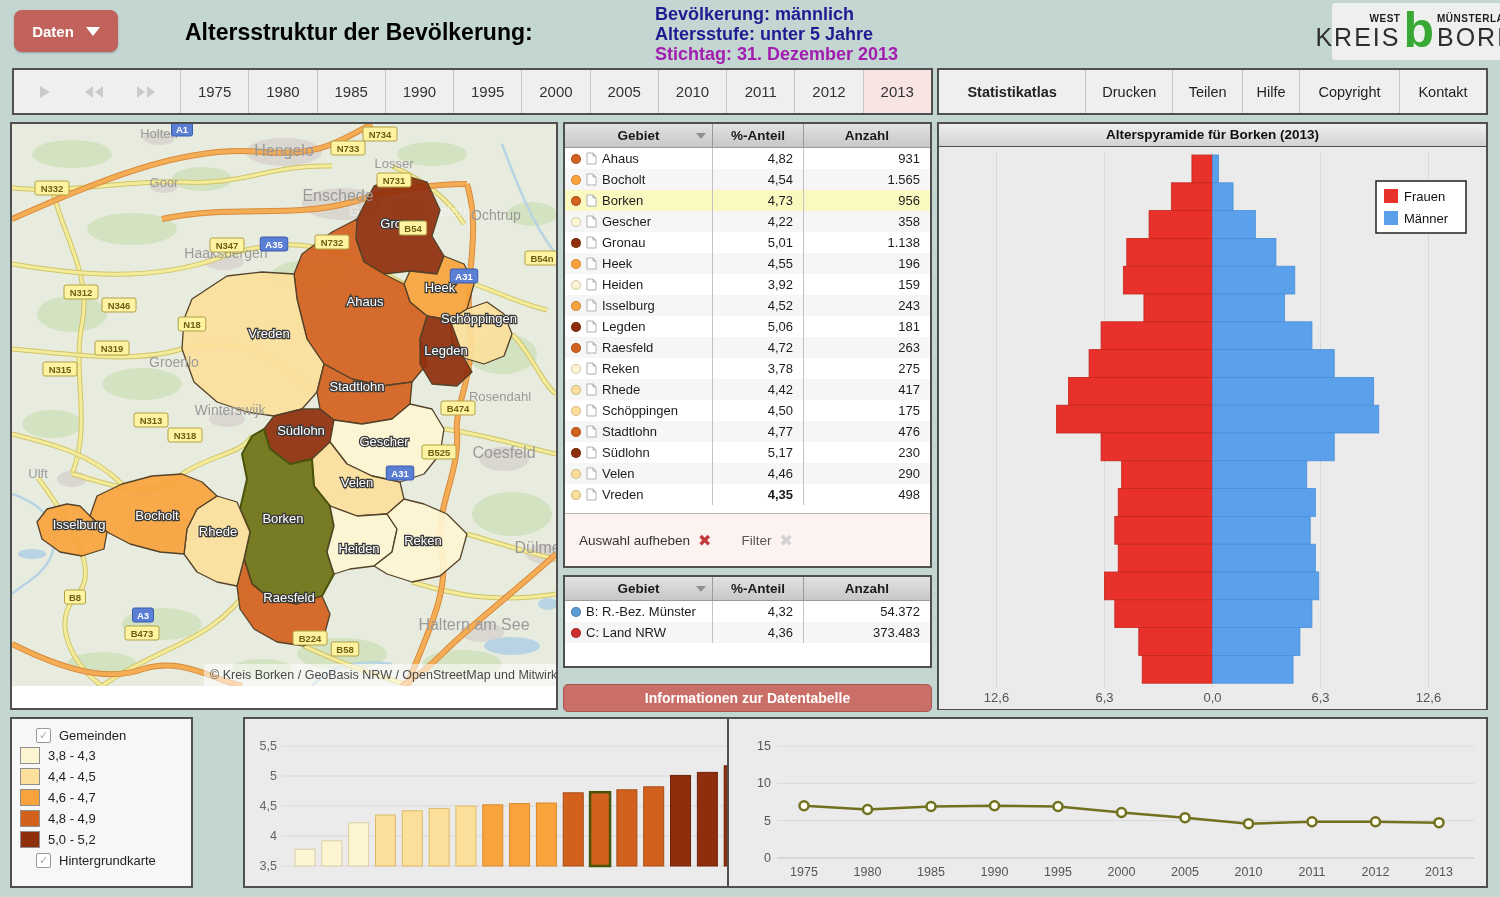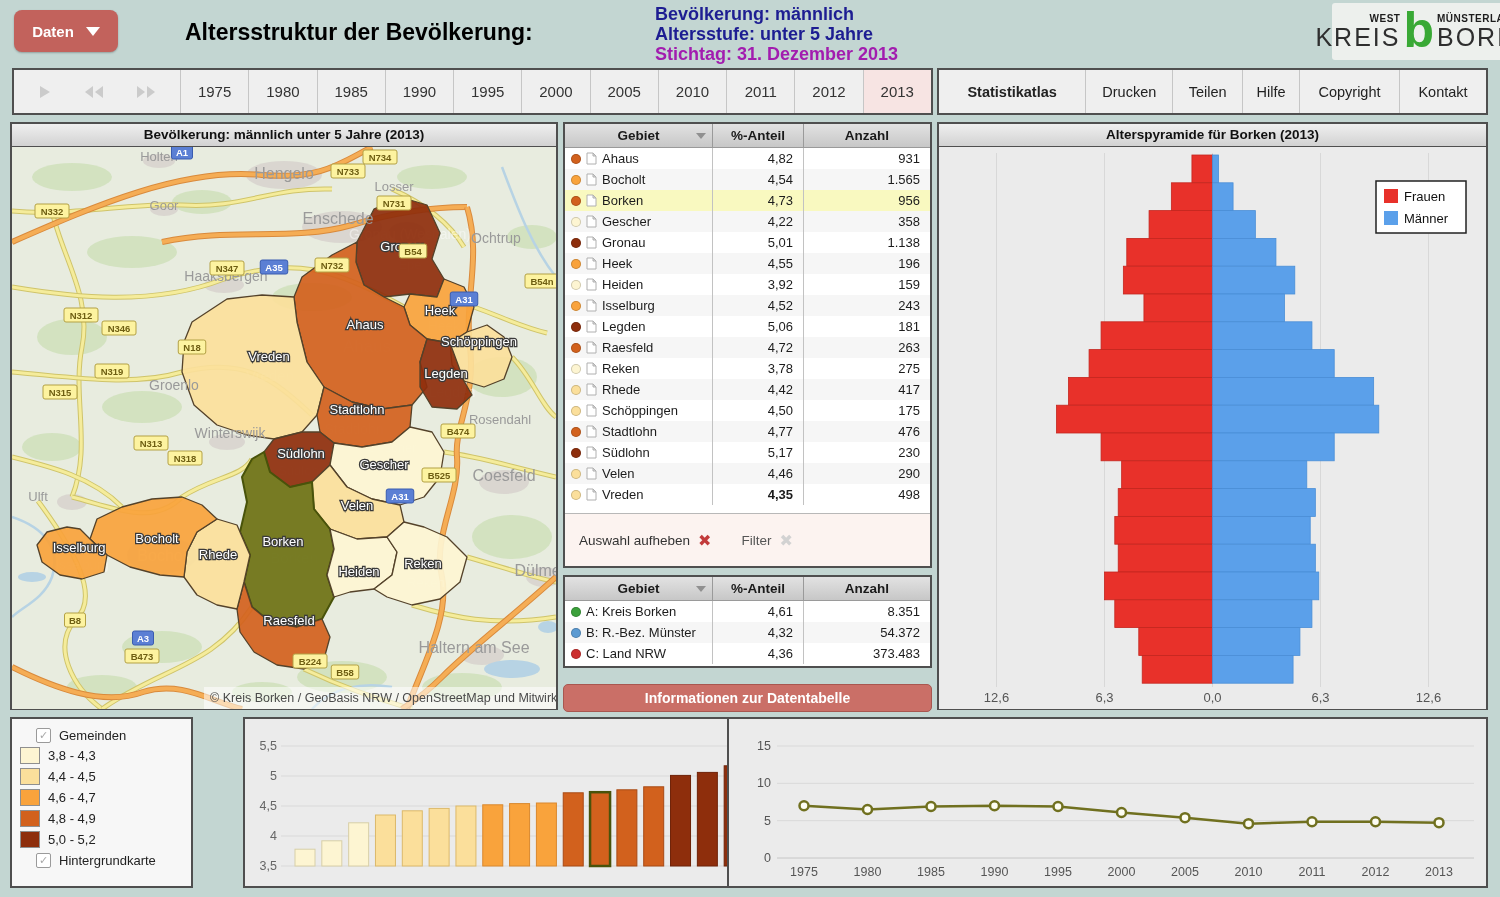--- a/index.html
+++ b/index.html
@@ -127,21 +127,20 @@
 <div class="bar" style="left:937px;width:551px;">
     <div class="menu-cell" style="flex: 1.7 1 0%; font-weight: bold;">Statistikatlas</div>
     <div class="menu-cell" style="flex: 1 1 0%;">Drucken</div>
     <div class="menu-cell" style="flex: 0.8 1 0%;">Teilen</div>
     <div class="menu-cell" style="flex: 0.65 1 0%;">Hilfe</div>
     <div class="menu-cell" style="flex: 1.15 1 0%;">Copyright</div>
     <div class="menu-cell" style="flex: 1 1 0%;">Kontakt</div>
   </div>
 
 <div class="panel" style="left:10px;top:122px;width:548px;height:588px;">
-  <div class="titlebar">Bevölkerung: männlich unter 5 Jahre (2013)</div>
   <svg id="map-svg" width="544" height="562" viewBox="0 0 544 562">
       <rect x="0" y="0" width="544" height="562" fill="#e8ecdf"></rect>
       <ellipse cx="60" cy="30" rx="40" ry="14" fill="#cfe0bb" opacity="0.85"></ellipse>
       <ellipse cx="190" cy="55" rx="30" ry="12" fill="#cfe0bb" opacity="0.85"></ellipse>
       <ellipse cx="420" cy="30" rx="35" ry="12" fill="#cfe0bb" opacity="0.85"></ellipse>
       <ellipse cx="120" cy="105" rx="45" ry="16" fill="#cfe0bb" opacity="0.85"></ellipse>
       <ellipse cx="300" cy="150" rx="40" ry="14" fill="#cfe0bb" opacity="0.85"></ellipse>
       <ellipse cx="60" cy="190" rx="35" ry="18" fill="#cfe0bb" opacity="0.85"></ellipse>
       <ellipse cx="130" cy="260" rx="40" ry="16" fill="#cfe0bb" opacity="0.85"></ellipse>
       <ellipse cx="40" cy="300" rx="30" ry="14" fill="#cfe0bb" opacity="0.85"></ellipse>
@@ -618,28 +617,20 @@
     <div class="th" style="width:91px;">
         <span>%-Anteil</span>
       </div>
     <div class="th" style="flex:1;">
         <span>Anzahl</span>
       </div>
   </div>
   <div id="table2-body">
       <div class="trow">
         <div class="td name" style="width: 147px;">
-          <span class="dot" style="background: rgb(59, 160, 59);"></span>
-          <span>A: Kreis Borken</span>
-        </div>
-        <div class="td num" style="width: 91px;">4,61</div>
-        <div class="td num" style="flex: 1 1 0%;">8.351</div>
-      </div>
-      <div class="trow">
-        <div class="td name" style="width: 147px;">
           <span class="dot" style="background: rgb(91, 154, 210);"></span>
           <span>B: R.-Bez. Münster</span>
         </div>
         <div class="td num" style="width: 91px;">4,32</div>
         <div class="td num" style="flex: 1 1 0%;">54.372</div>
       </div>
       <div class="trow">
         <div class="td name" style="width: 147px;">
           <span class="dot" style="background: rgb(204, 47, 47);"></span>
           <span>C: Land NRW</span>

